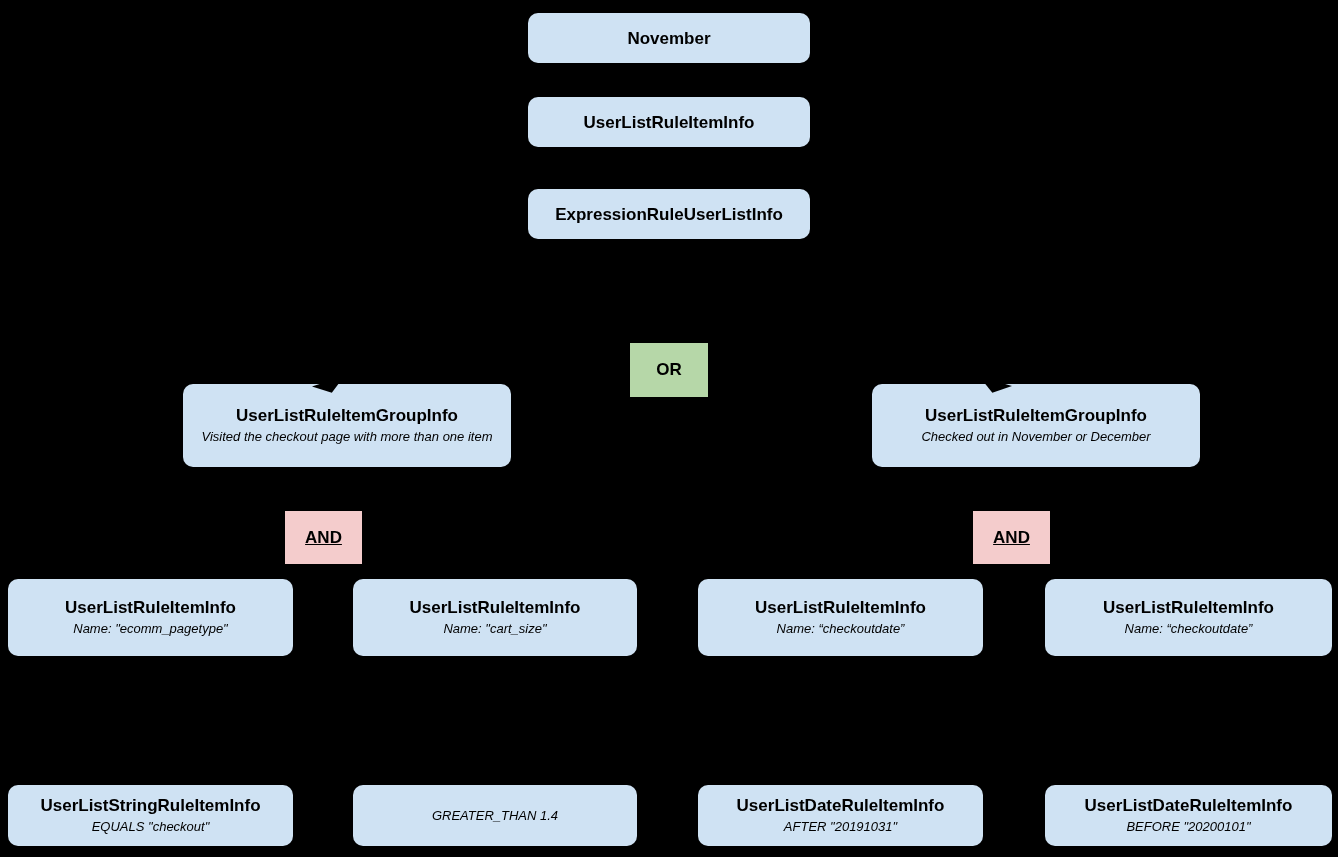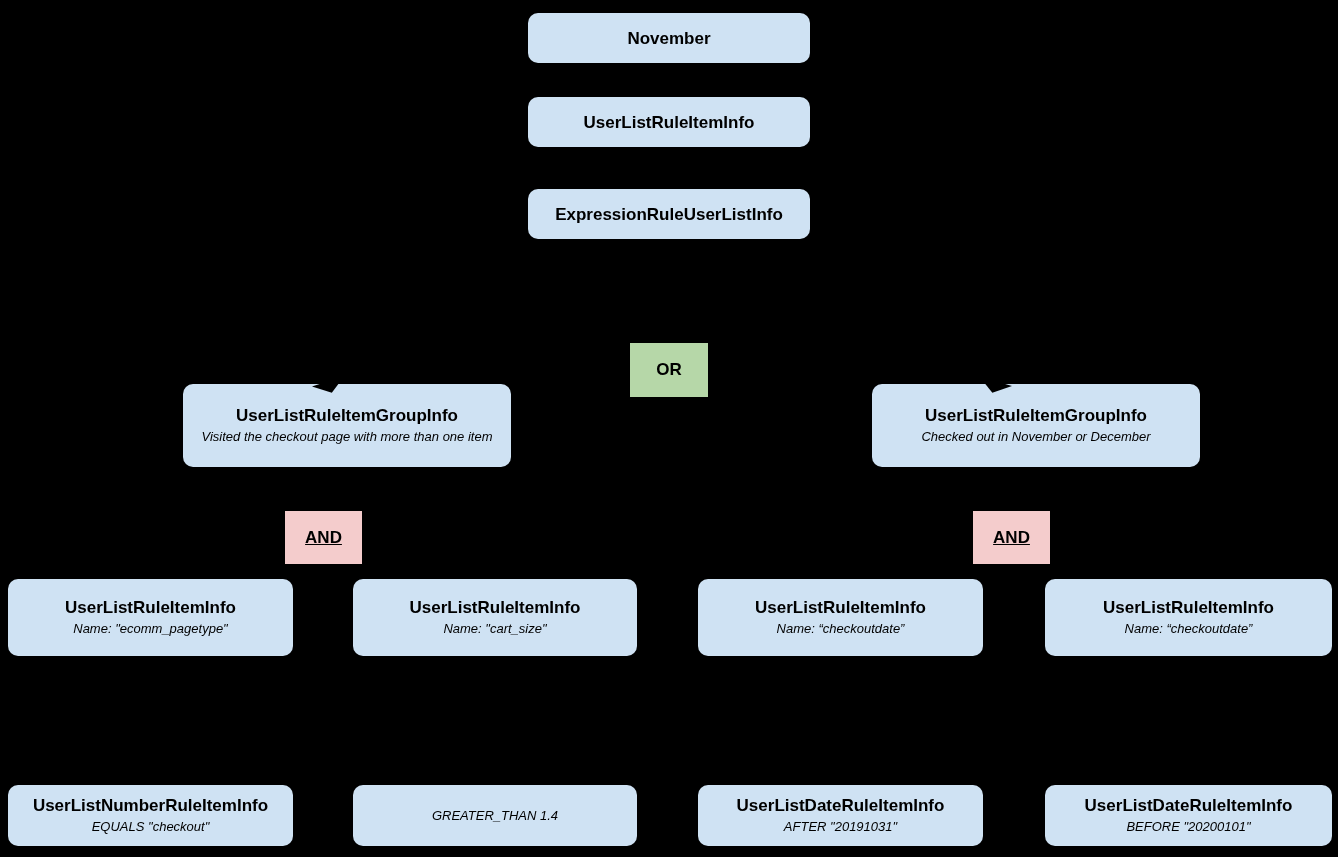--- a/index.html
+++ b/index.html
@@ -100,21 +100,21 @@
   <div class="box item col3">
     <span class="t">UserListRuleItemInfo</span>
     <span class="st">Name: “checkoutdate”</span>
   </div>
   <div class="box item col4">
     <span class="t">UserListRuleItemInfo</span>
     <span class="st">Name: “checkoutdate”</span>
   </div>
 
   <div class="box leaf col1">
-    <span class="t">UserListNumberRuleItemInfo</span>
+    <span class="t">UserListStringRuleItemInfo</span>
     <span class="st">EQUALS "checkout"</span>
   </div>
   <div class="box leaf col2">
     <span class="st">GREATER_THAN 1.4</span>
   </div>
   <div class="box leaf col3">
     <span class="t">UserListDateRuleItemInfo</span>
     <span class="st">AFTER "20191031"</span>
   </div>
   <div class="box leaf col4">

